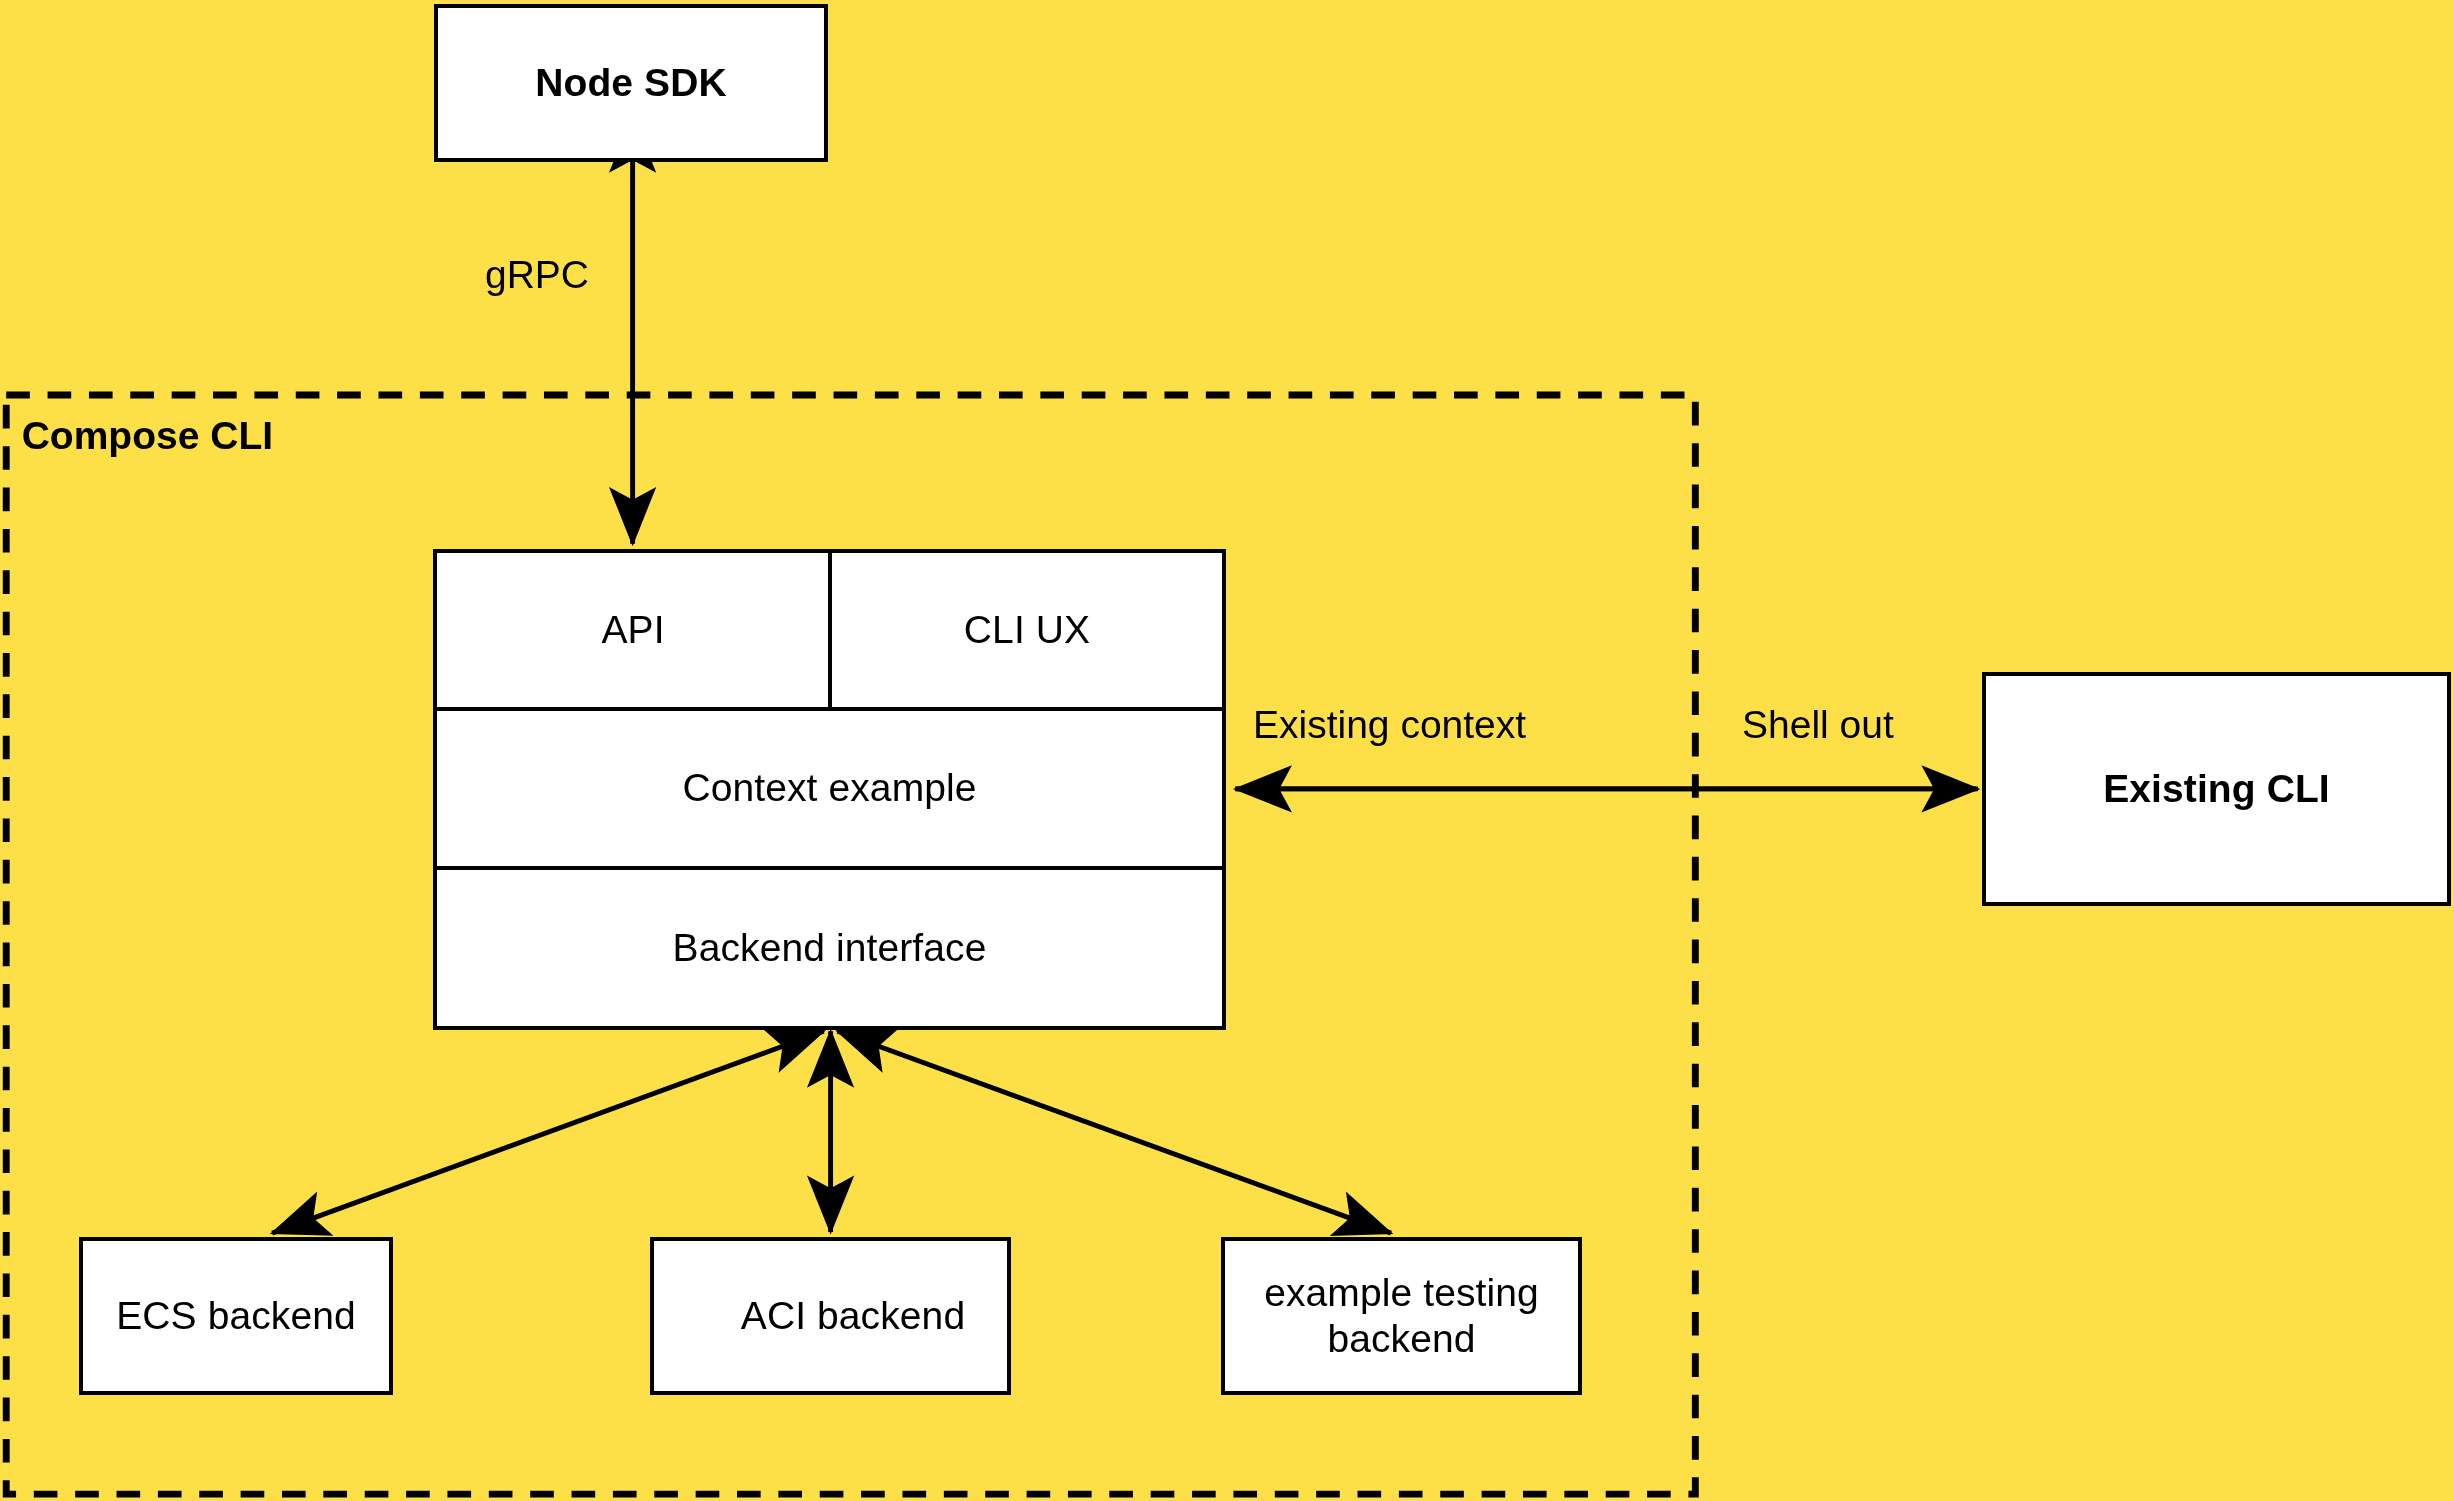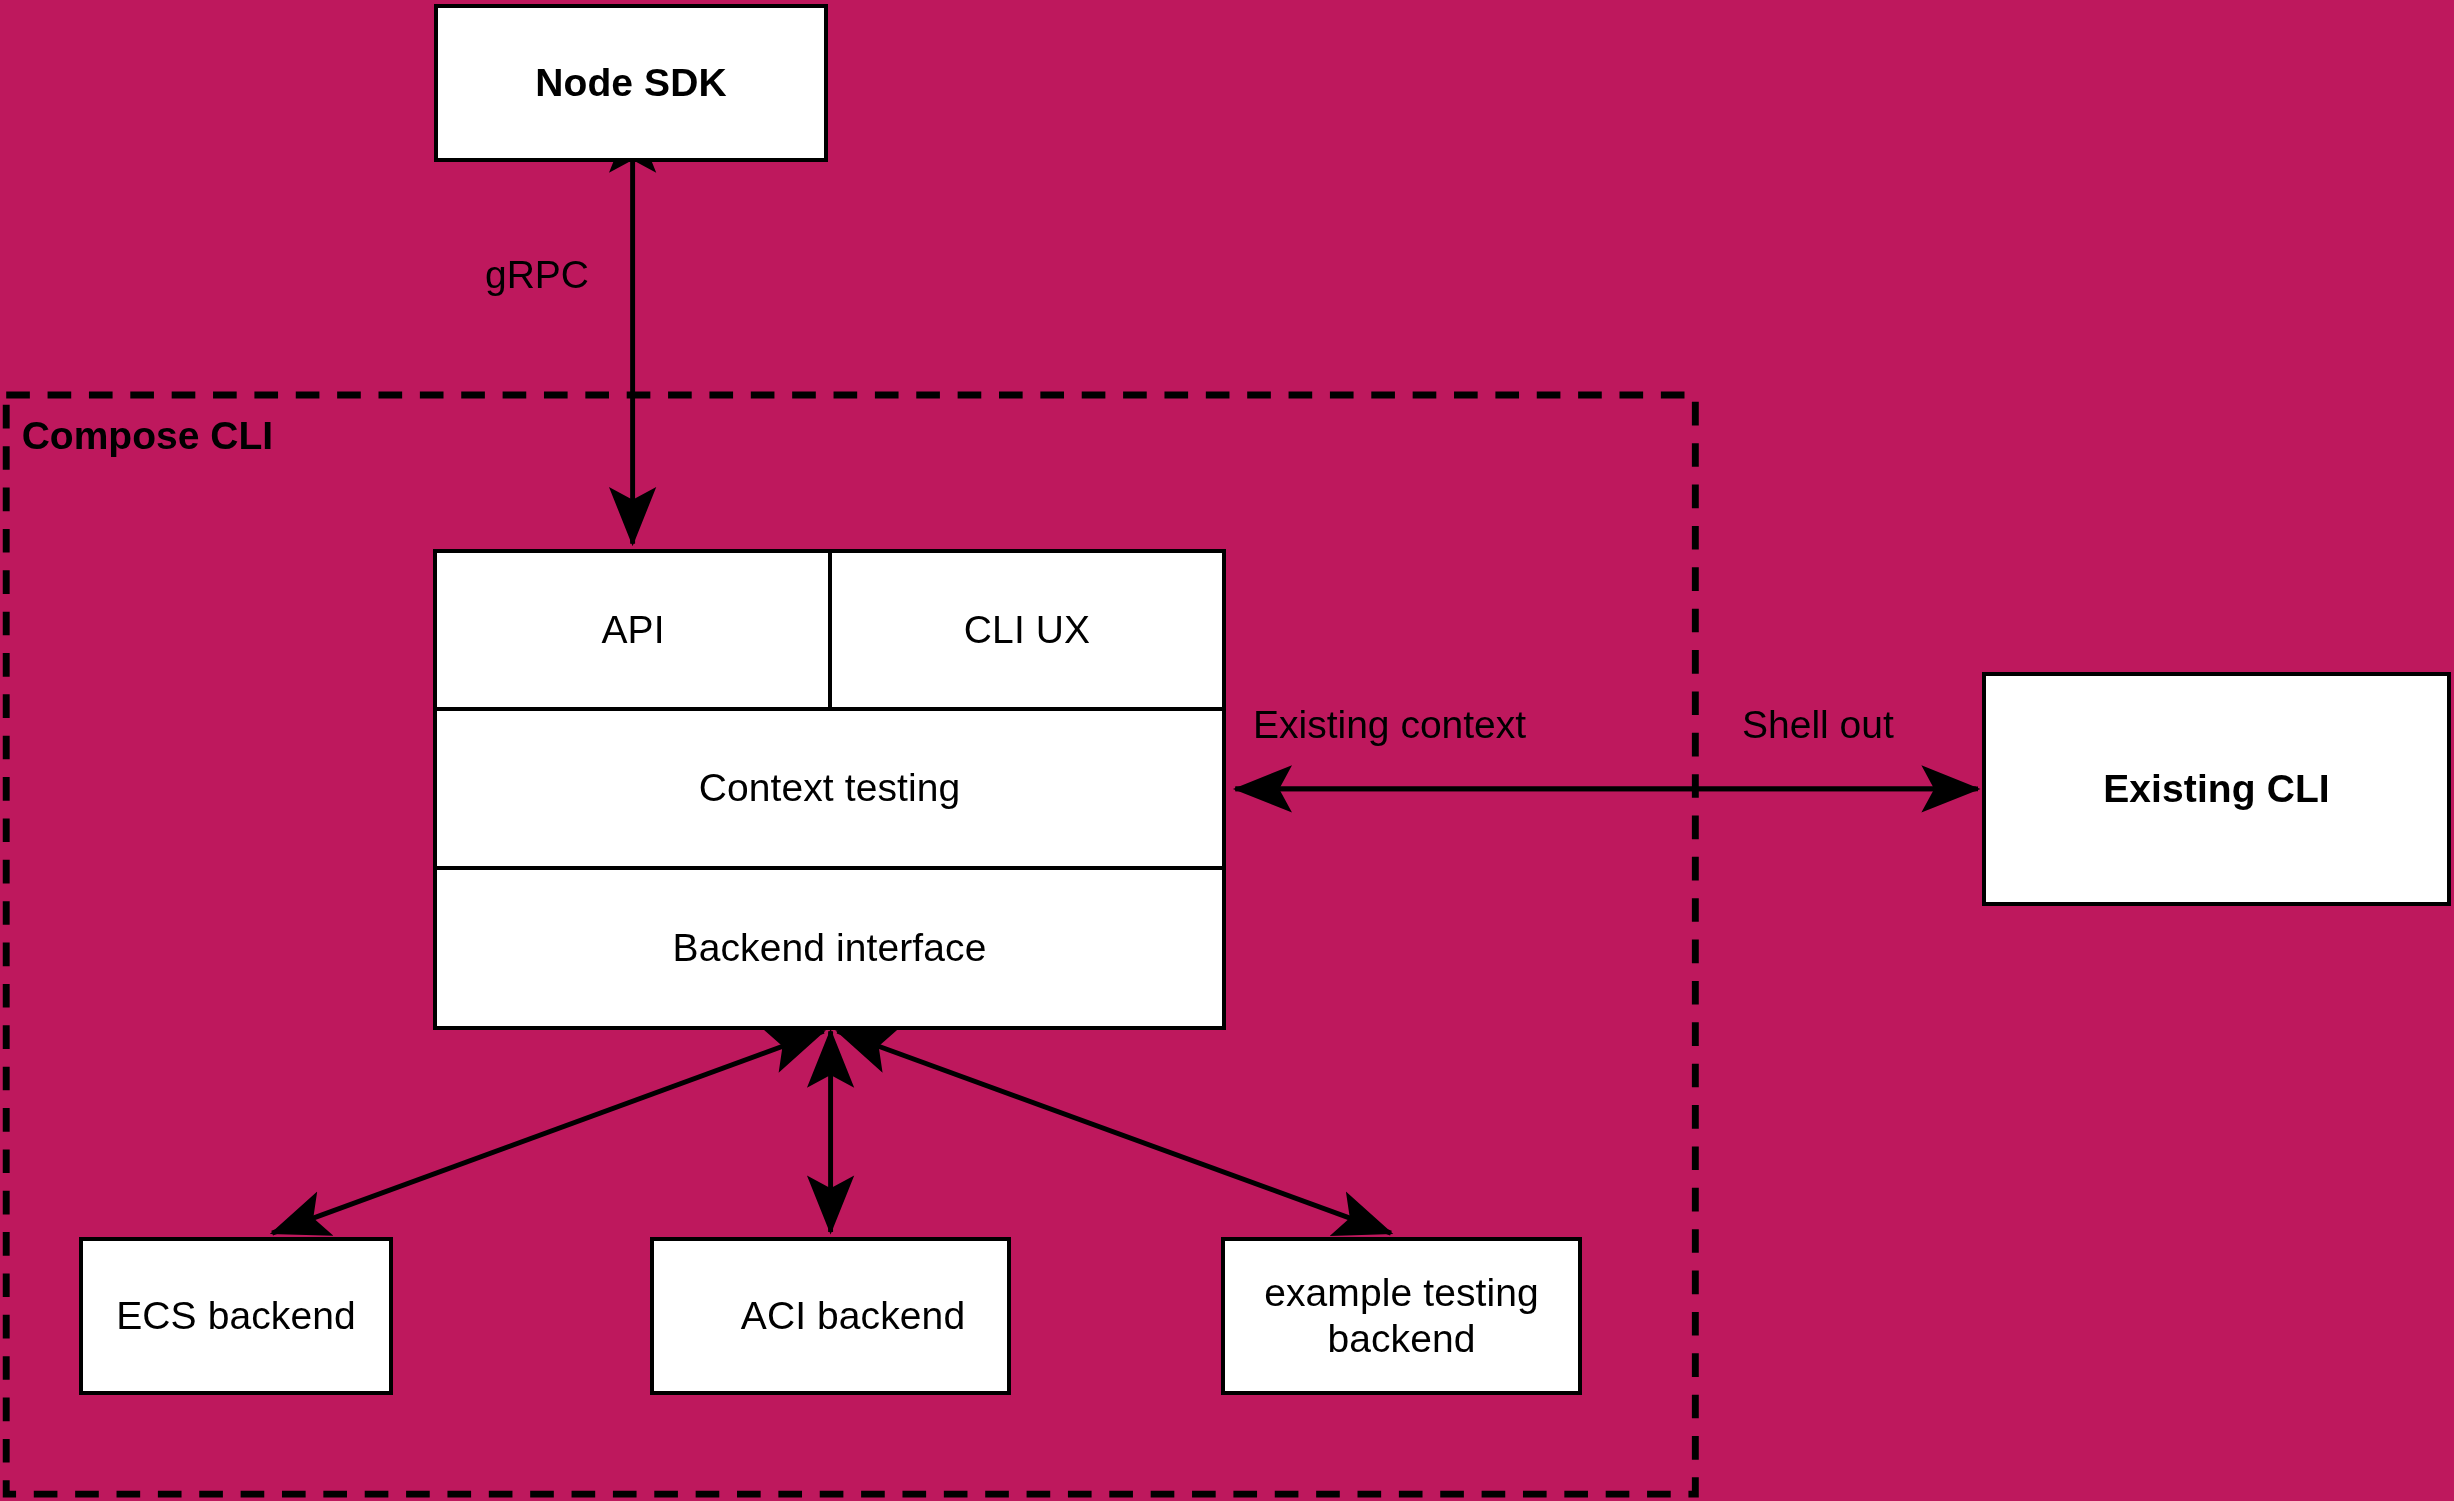--- a/index.html
+++ b/index.html
@@ -4,21 +4,21 @@
 <style>
   html, body {
     margin: 0;
     padding: 0;
     background: #ffffff;
   }
   #canvas {
     position: relative;
     width: 2455px;
     height: 1501px;
-    background: #be185d;
+    background: #fde047;
     font-family: "Liberation Sans", sans-serif;
     overflow: hidden;
   }
   svg.layer {
     position: absolute;
     left: 0;
     top: 0;
     width: 2455px;
     height: 1501px;
   }
@@ -103,21 +103,21 @@
   <div class="group-label" style="left:21.7px; top:414px;">Compose CLI</div>
 
   <div class="stack-cell" style="left:433px; top:549px; width:400px; height:163px;">
     <span class="node-label">API</span>
   </div>
   <div class="stack-cell" style="left:828px; top:549px; width:398px; height:163px;">
     <span class="node-label">CLI UX</span>
   </div>
 
   <div class="stack-cell" style="left:433px; top:707px; width:793px; height:163px;">
-    <span class="node-label">Context testing</span>
+    <span class="node-label">Context example</span>
   </div>
 
   <div class="stack-cell" style="left:433px; top:866px; width:793px; height:164px;">
     <span class="node-label">Backend interface</span>
   </div>
 
   <div class="edge-label" style="left:1253px; top:704px;">Existing context</div>
 
   <div class="edge-label" style="left:1742px; top:704px;">Shell out</div>
 

